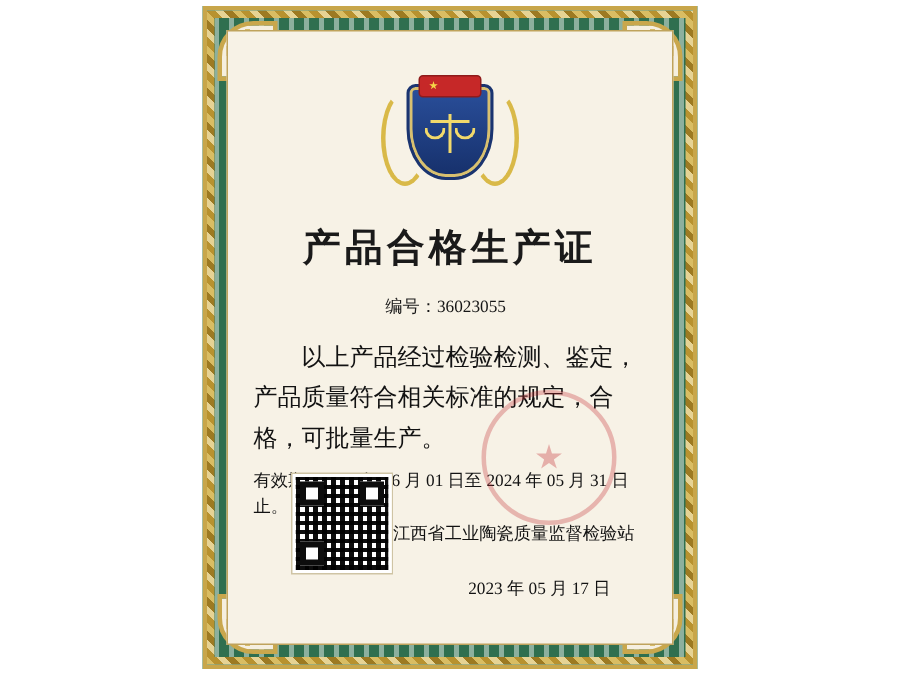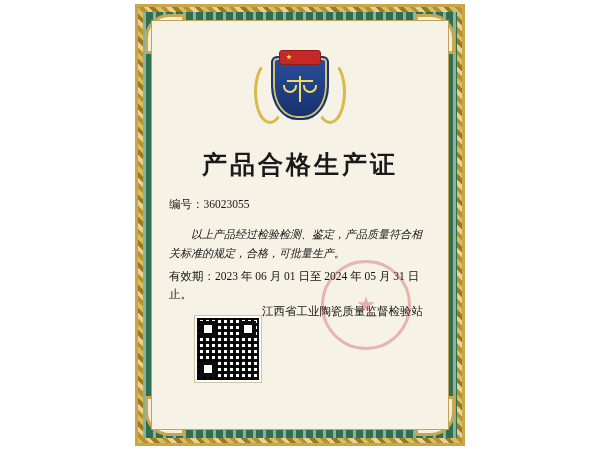--- a/index.html
+++ b/index.html
@@ -190,21 +190,21 @@
     letter-spacing: 3px;
     color: #1a1a1a;
     font-weight: bold;
     font-family: "Liberation Serif", "DejaVu Serif", serif;
   }
 
   
   .numline {
     width: 100%;
     margin-top: 16px;
-    text-align: left;
+    text-align: center;
     padding-right: 6px;
     box-sizing: border-box;
     font-size: 11.5px;
     color: #161616;
   }
 
   .rows {
     width: 100%;
     margin-top: 7px;
     font-size: 11.5px;
@@ -220,22 +220,21 @@
     font-weight: bold;
     white-space: nowrap;
   }
   .row .val {
     flex: 1;
   }
   .para {
     margin-top: 6px;
     text-indent: 2em;
     line-height: 1.7;
-    font-size: 11px;
-    font-style: italic;
+    font-size: 16px;
   }
   .validity {
     margin-top: 6px;
     font-size: 11.5px;
   }
 
   
   .issuer {
     width: 100%;
     text-align: right;
@@ -340,20 +339,21 @@
 
         <div class="para">以上产品经过检验检测、鉴定，产品质量符合相关标准的规定，合格，可批量生产。</div>
 
         <div class="validity">
           <span class="lab">有效期：</span><span>2023 年 06 月 01 日至 2024 年 05 月 31 日止。</span>
         </div>
       </div>
 
       <div class="issuer">
         <div>江西省工业陶瓷质量监督检验站</div>
+        <div class="date">2023 年 05 月 17 日</div>
       </div>
 
     </div>
 
     <div class="seal">
       <div class="star"></div>
     </div>
 
     <div class="qr">
       <div class="eye tl"></div>

